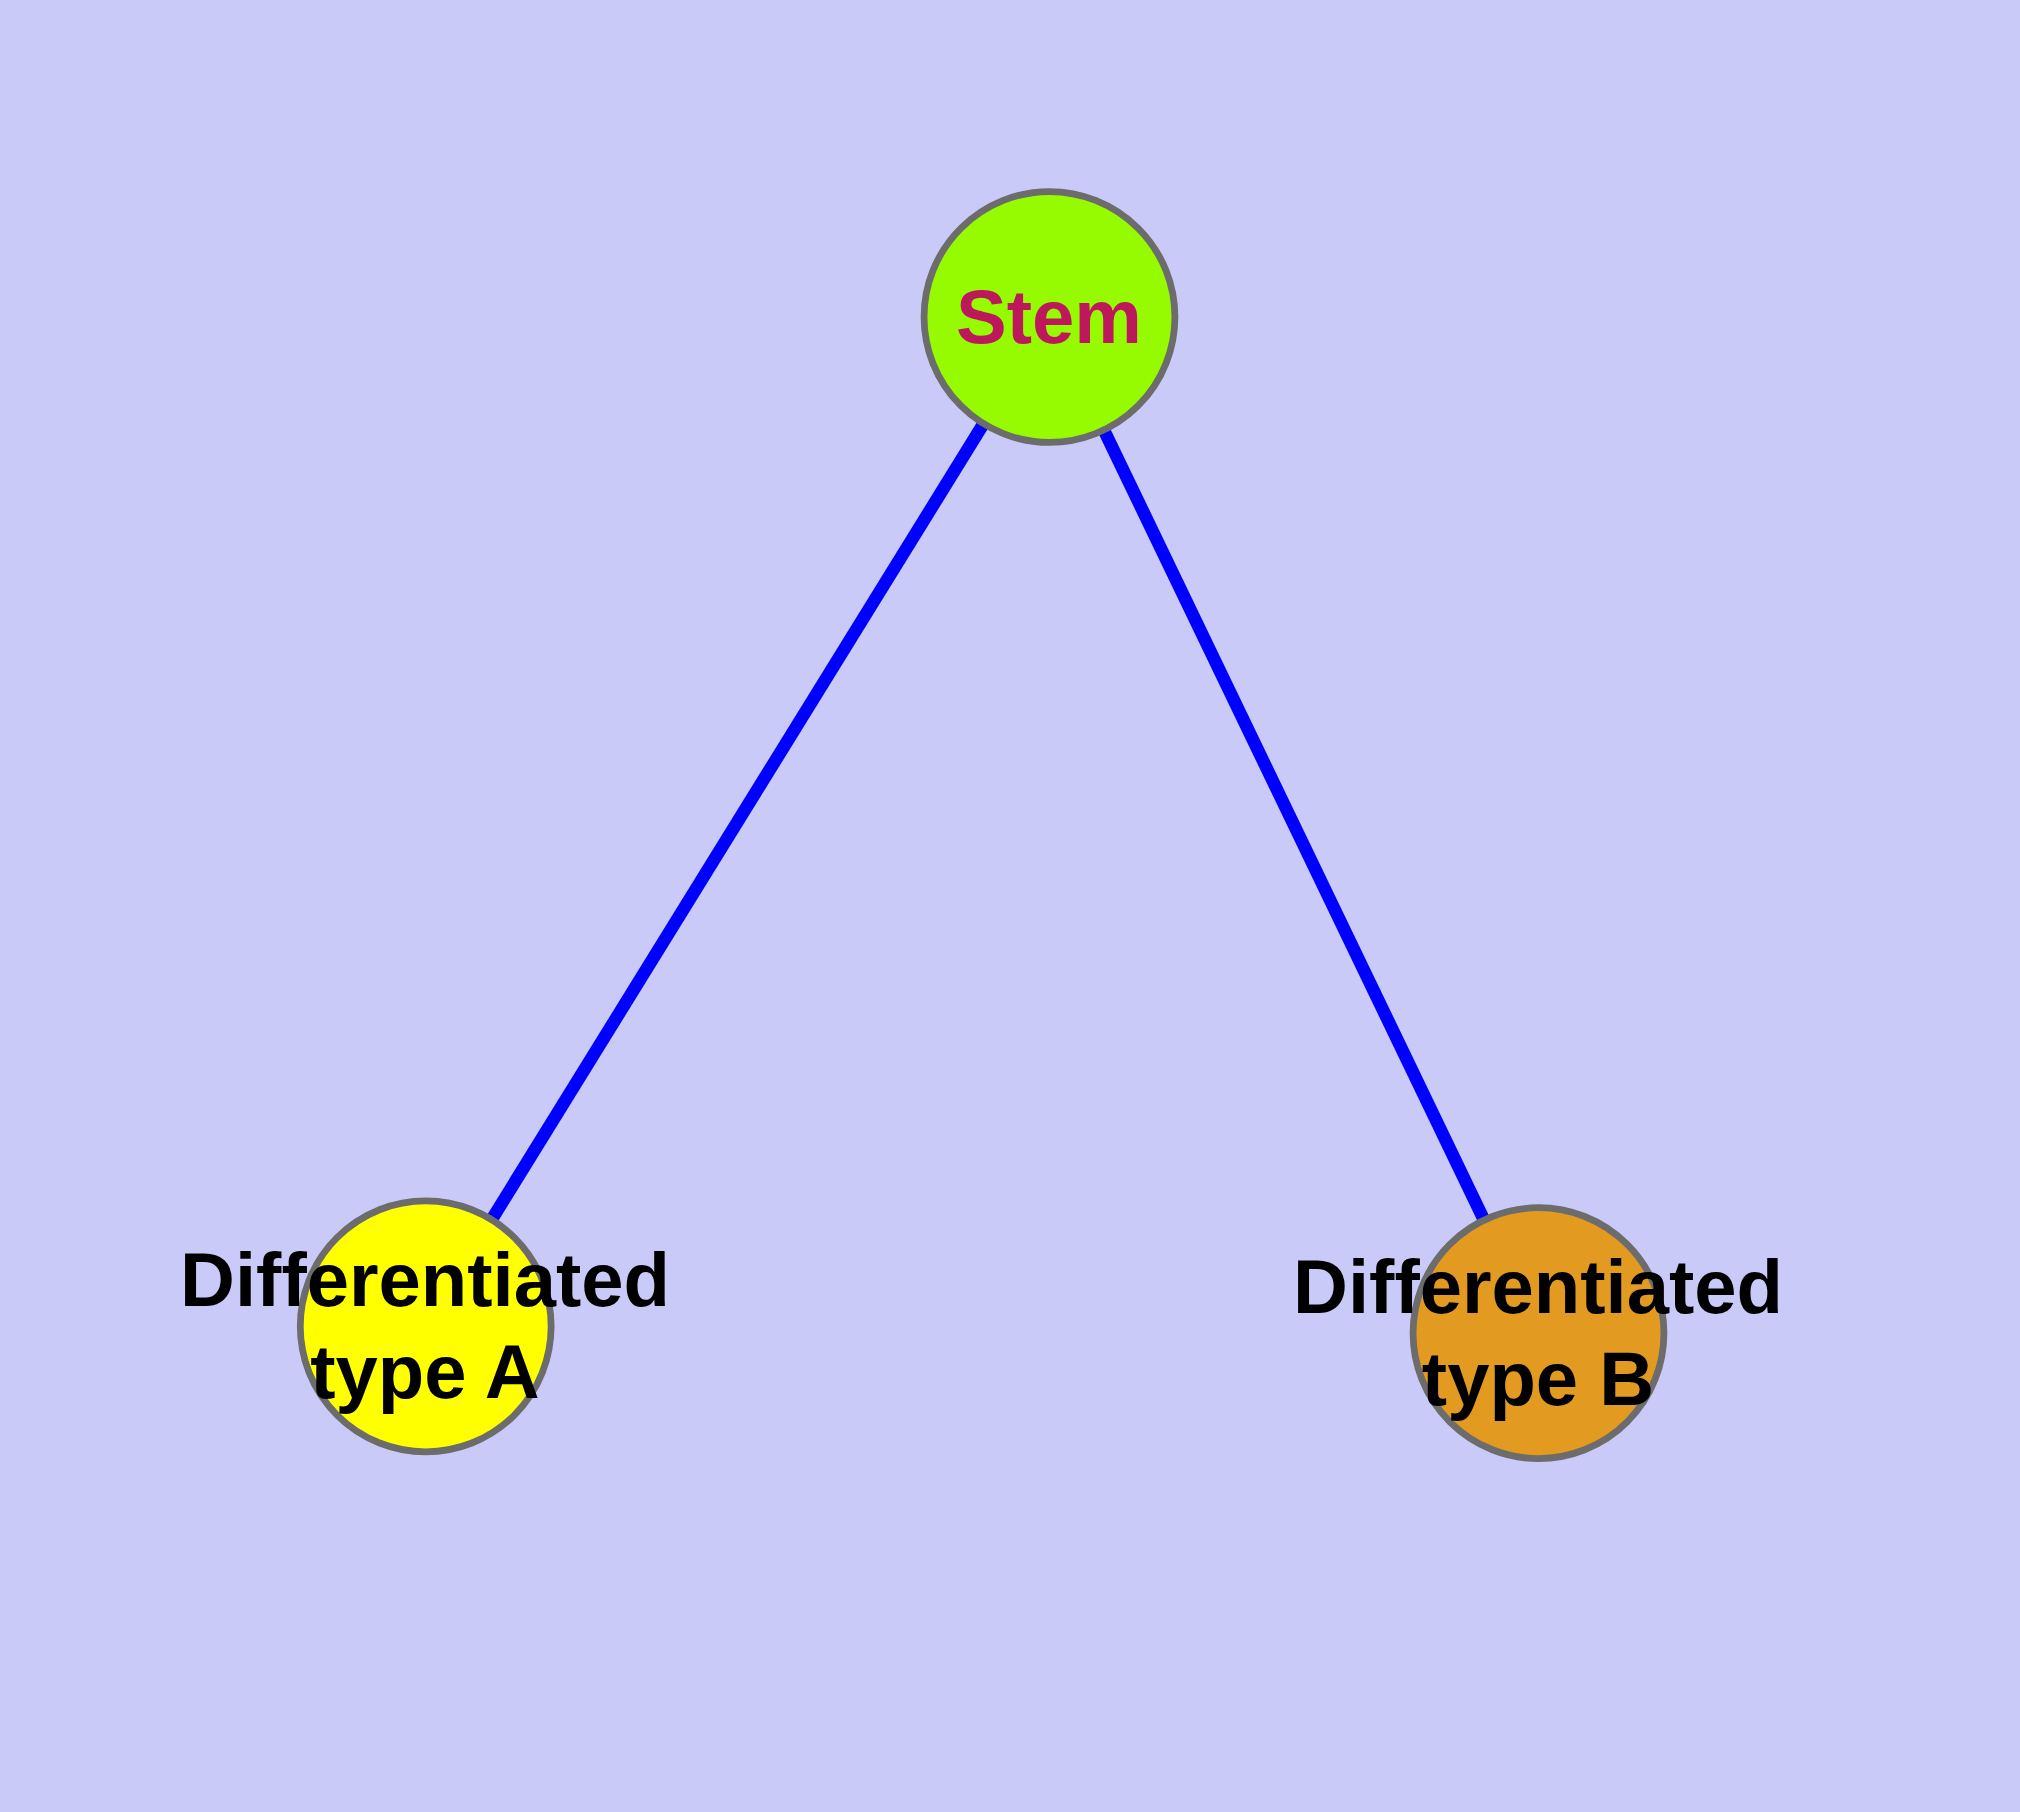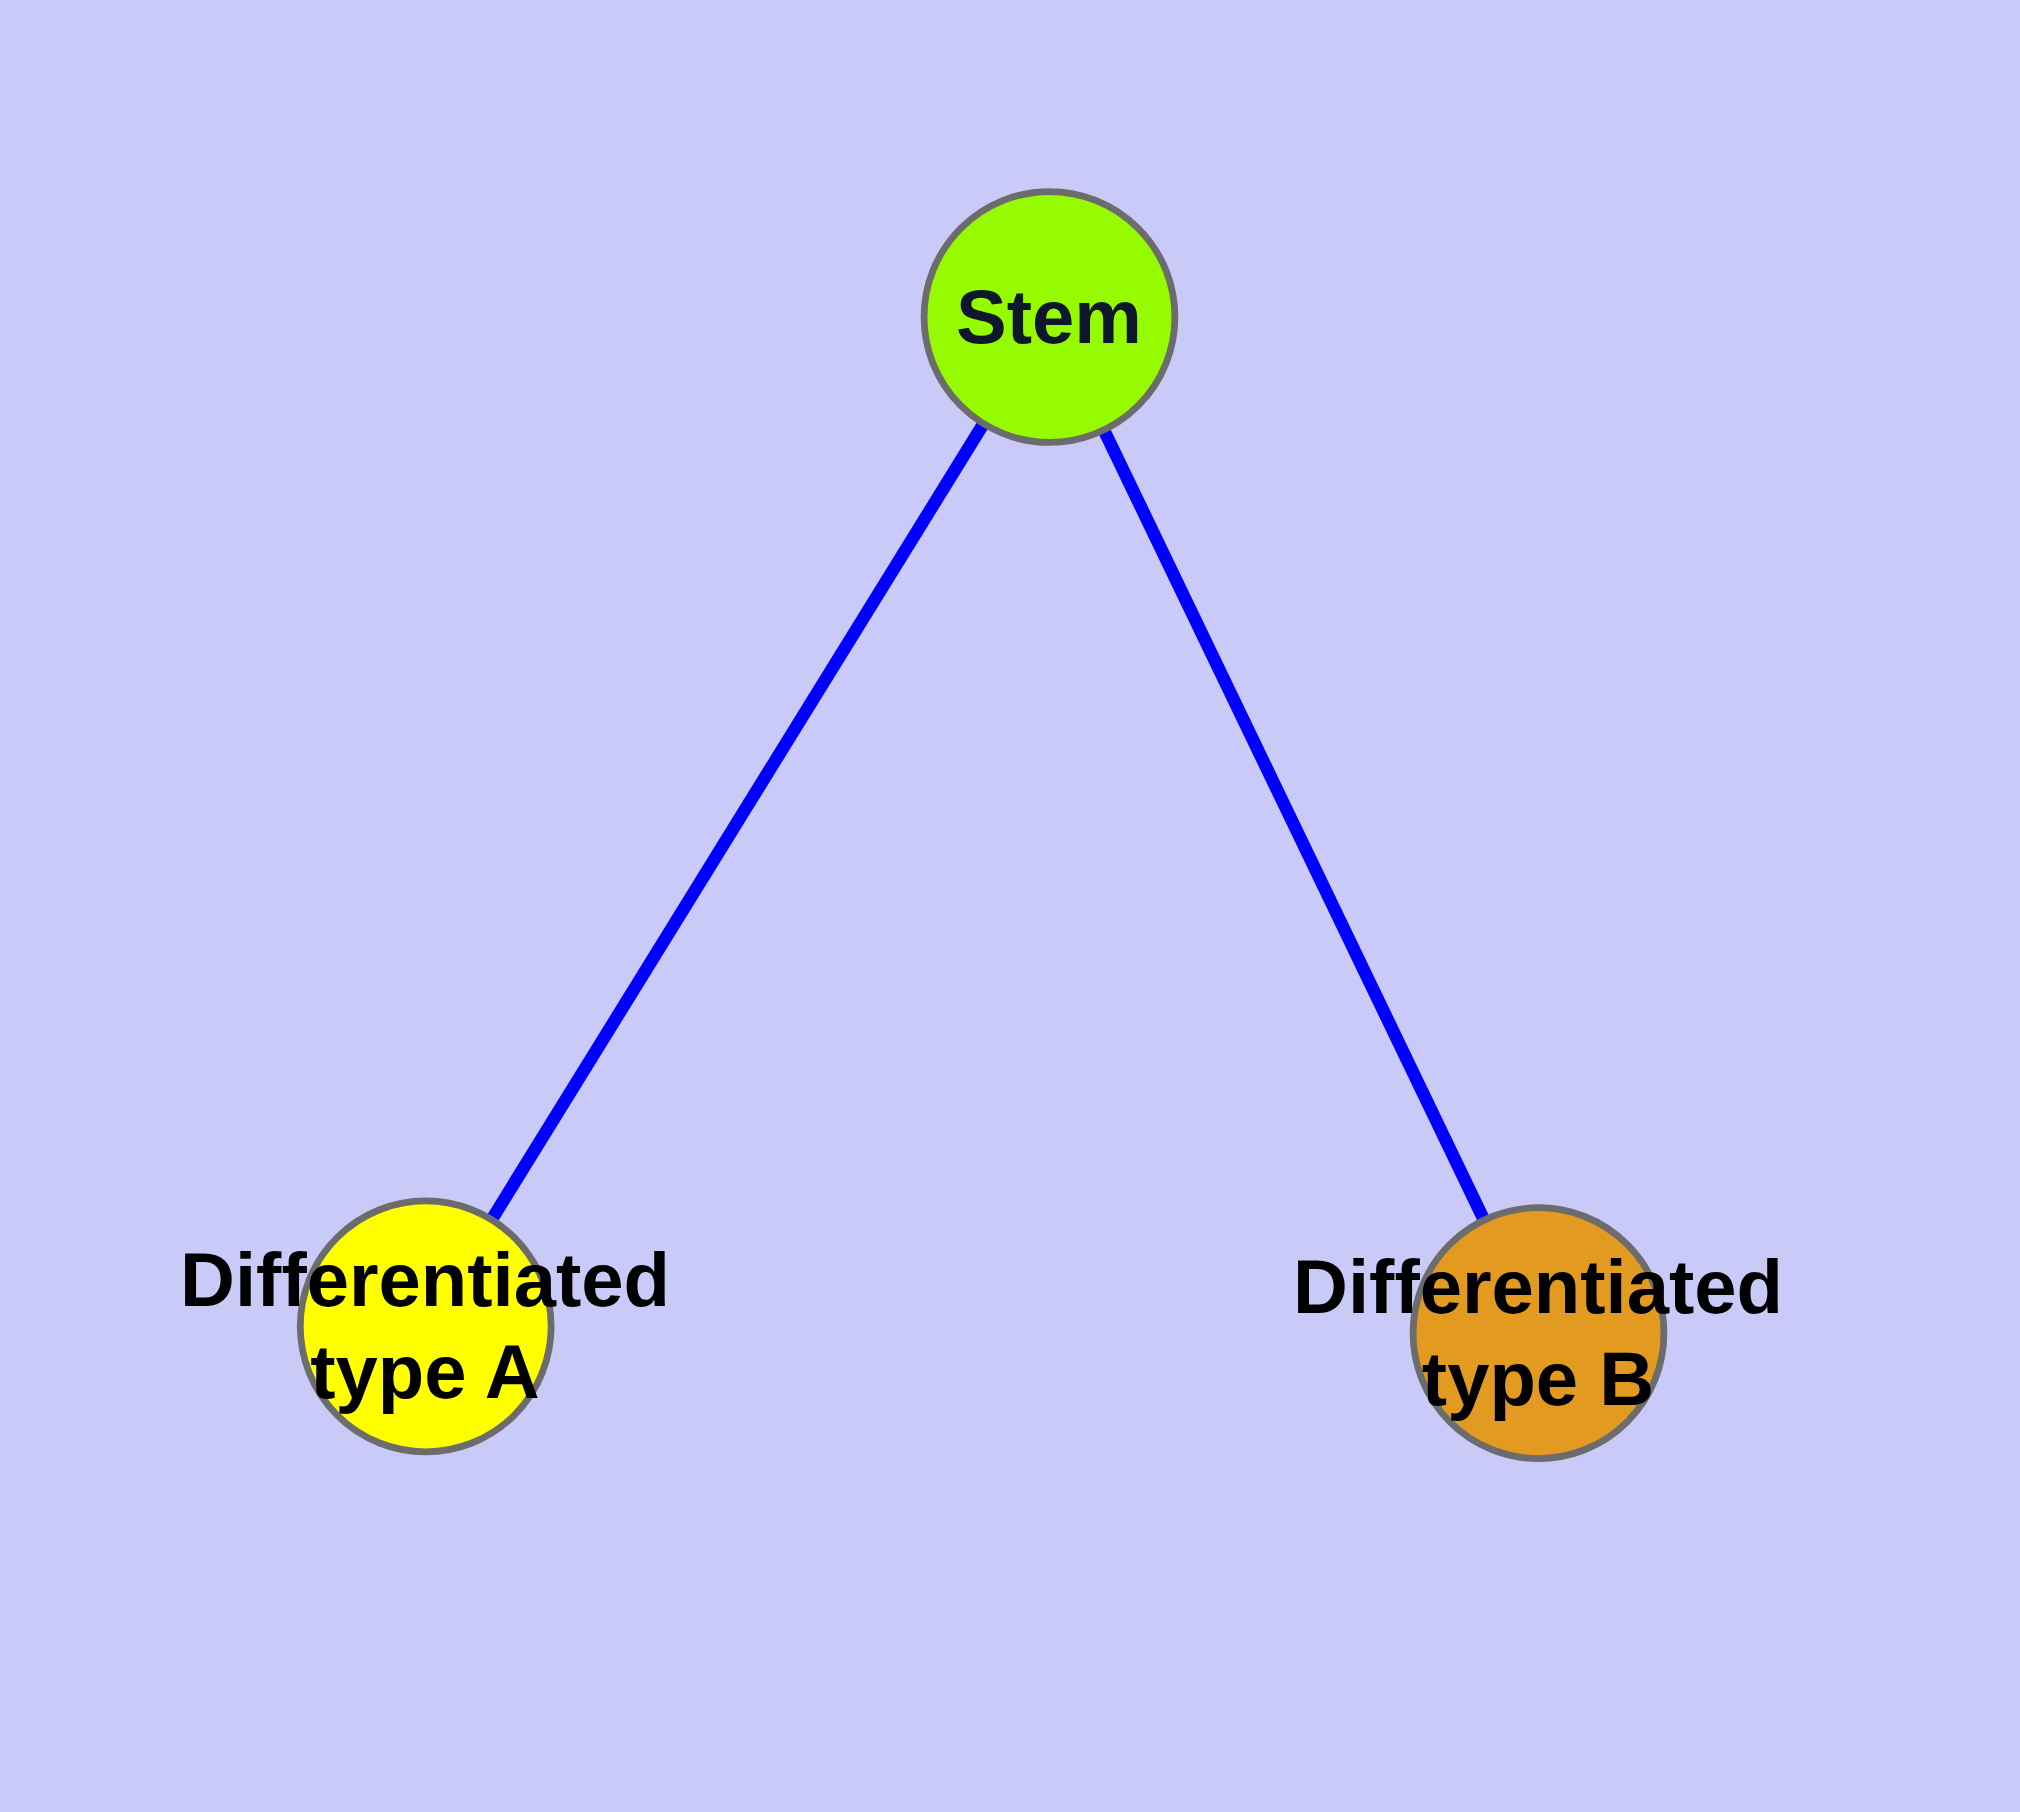--- a/index.html
+++ b/index.html
@@ -40,21 +40,21 @@
   <svg width="2021" height="1812" viewBox="0 0 2384 2138">
 
     <line x1="1238" y1="374" x2="502" y2="1565" stroke-width="15" stroke="#0000FF"></line>
     <line x1="1238" y1="374" x2="1815" y2="1573" stroke-width="15" stroke="#0000FF"></line>
 
     <circle cx="1238" cy="374" r="148" stroke-width="8" fill="#96FA00" stroke="#6C6C6C"></circle>
     <circle cx="502" cy="1565" r="148" stroke-width="8" fill="#FFFF00" stroke="#6C6C6C"></circle>
     <circle cx="1815" cy="1573" r="148" stroke-width="8" fill="#E29B20" stroke="#6C6C6C"></circle>
   </svg>
 
-  <div class="node-label" style="left: 1049px; top: 317px; color: #0f172a;">Stem</div>
+  <div class="node-label" style="left: 1049px; top: 317px; color: #be185d;">Stem</div>
 
   <div class="node-label" style="left: 425px; top: 1326px; color: rgb(0, 0, 0);">Differentiated
 type A</div>
 
   <div class="node-label" style="left: 1538px; top: 1333px; color: rgb(0, 0, 0);">Differentiated
 type B</div>
 </div>
 
 
 </body></html>

